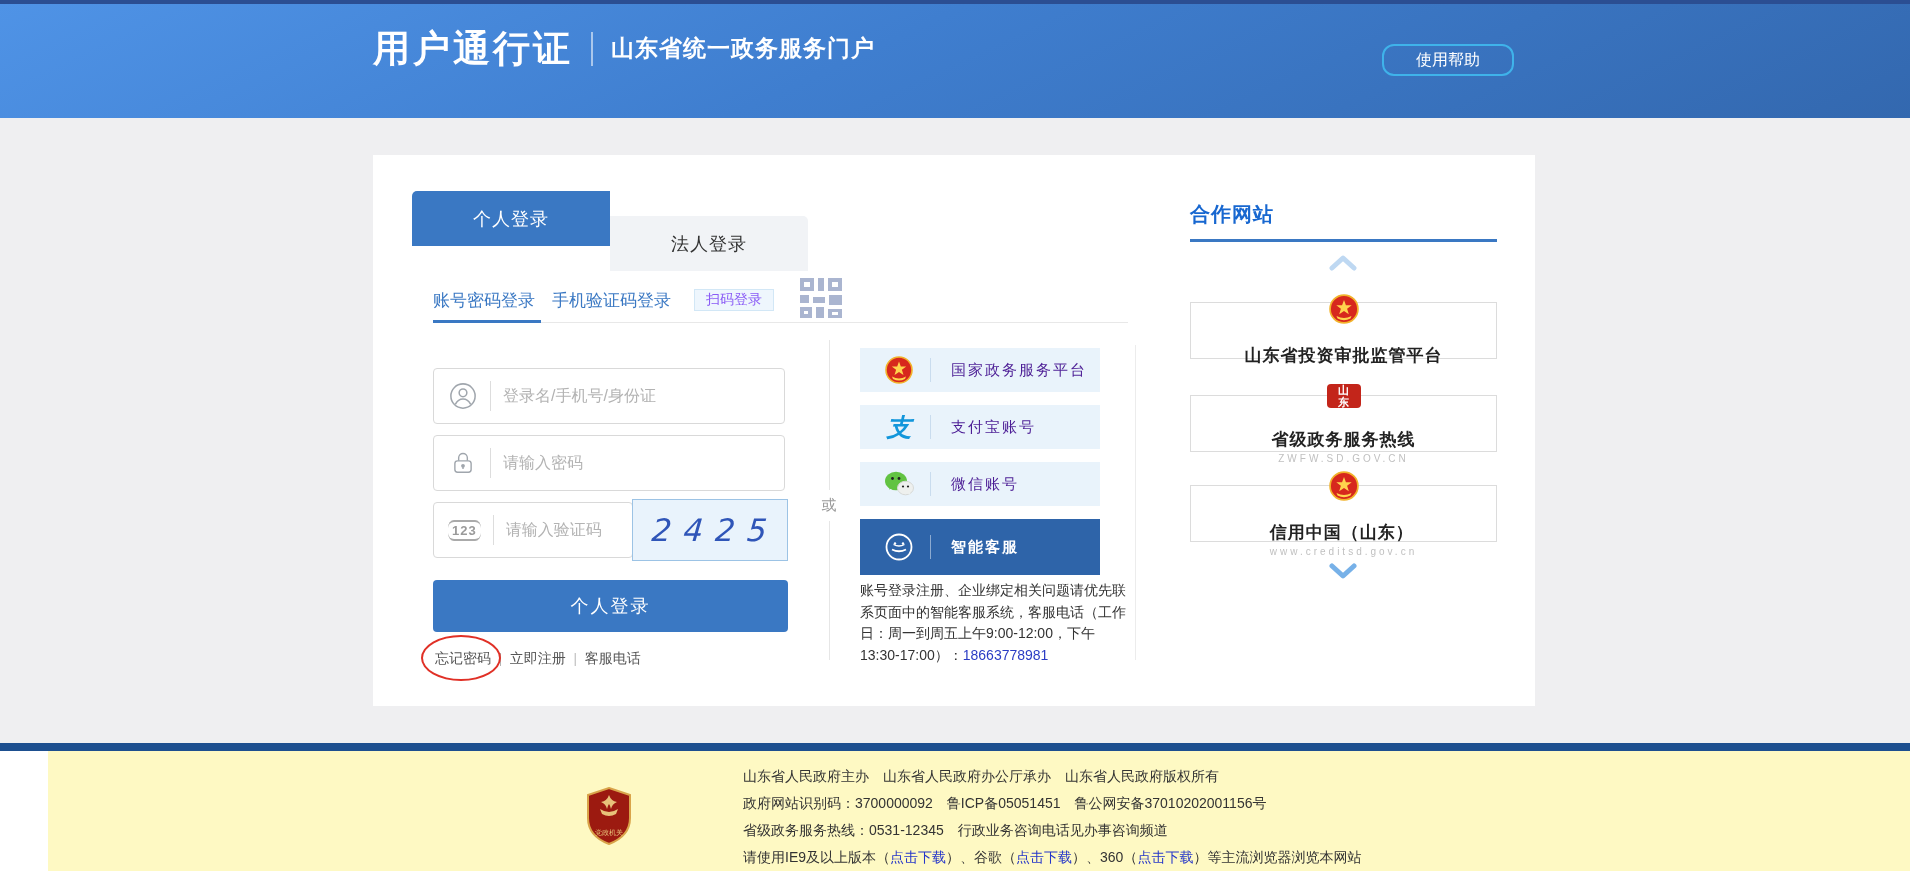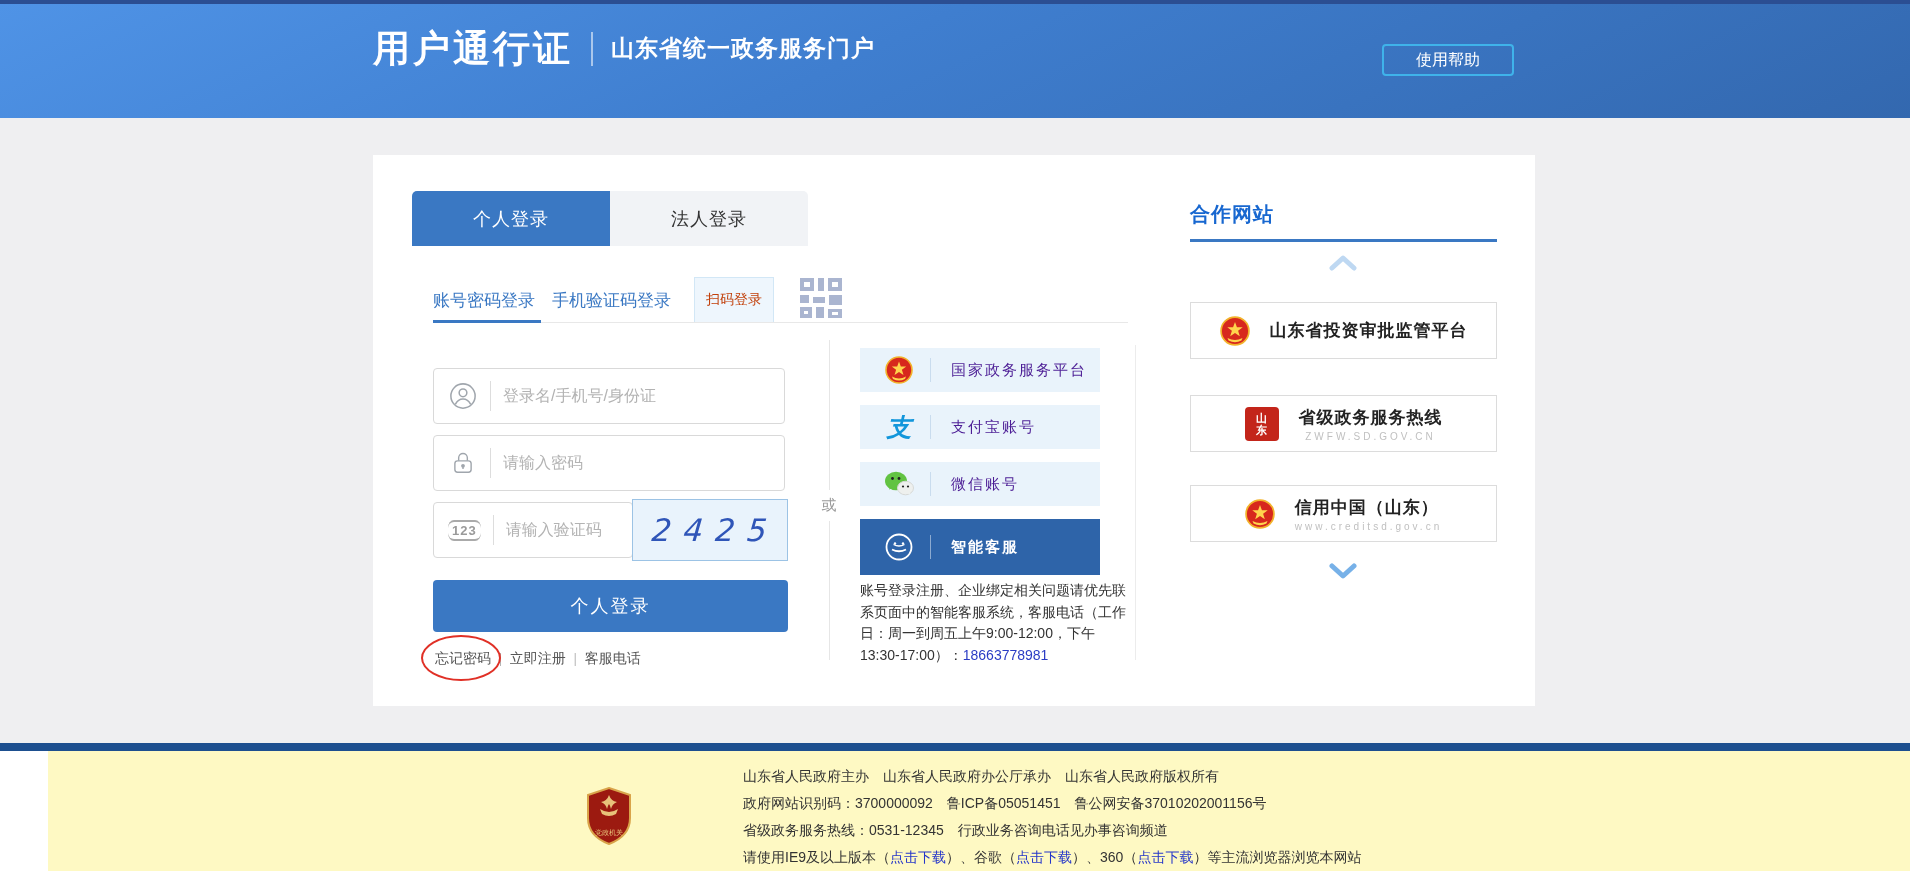--- a/index.html
+++ b/index.html
@@ -9,38 +9,38 @@
 
   
   .header { position:absolute; top:0; left:0; width:100%; height:118px;
     border-top:4px solid #2b4e92;
     background:linear-gradient(155deg,#4f93e6 0%,#3f7ecf 45%,#3368af 100%); }
   .brand { position:absolute; left:373px; top:0; height:89px; display:flex; align-items:center; }
   .brand-title { font-size:37px; font-weight:bold; color:#fff; letter-spacing:3px; }
   .brand-sep { width:2px; height:34px; background:rgba(255,255,255,.55); margin:0 18px; }
   .brand-sub { font-size:23px; font-weight:bold; color:#fff; letter-spacing:1px; }
   .help-btn { position:absolute; left:1382px; top:40px; width:132px; height:32px;
-    border:2px solid #3fb3ea; border-radius:4px; background:transparent; color:#fff;
+    border:2px solid #3fb3ea; border-radius:12px; background:transparent; color:#fff;
     font-size:16px; display:flex; align-items:center; justify-content:center; cursor:pointer; }
 
   .content-bg { position:absolute; top:118px; left:0; width:100%; height:625px; background:#efeff1; }
 
   
   .card { position:absolute; left:373px; top:155px; width:1162px; height:551px; background:#fff; }
 
   .tabs { position:absolute; left:39px; top:36px; display:flex; }
   .tab { width:198px; height:55px; font-size:18px; display:flex; align-items:center;
          justify-content:center; cursor:pointer; letter-spacing:1px; }
   .tab.active { background:var(--accent,#3a78c3); color:#fff; border-radius:5px 0 0 0; }
-  .tab.inactive { background:#f1f3f6; color:#333; border-radius:0 5px 0 0; }
+  .tab.inactive { background:#f1f3f6; color:#333; border-radius:0 5px 0 0;margin-top:25px; }
 
   .methods { position:absolute; left:60px; top:124px; height:42px; display:flex; align-items:center; }
   .method { font-size:17px; color:var(--accent,#3a78c3); margin-right:17px; cursor:pointer; }
-  .scan-btn { width:80px; height:46px; background:#eef6fd; border:1px solid #d2e7f6;
-    font-size:14px; color:#c2410c; display:flex; align-items:center; justify-content:center;
+  .scan-btn { width:80px; height:22px; background:#eef6fd; border:1px solid #d2e7f6;
+    font-size:14px; color:#8b5cf6; display:flex; align-items:center; justify-content:center;
     margin-left:6px; cursor:pointer; }
   .qr-icon { margin-left:26px; cursor:pointer; }
   .method-rule { position:absolute; left:60px; top:167px; width:695px; height:1px; background:#e8e8e8; }
   .method-active-bar { position:absolute; left:60px; top:165px; width:108px; height:3px;
     background:var(--accent,#3a78c3); }
 
   .input-box { position:absolute; height:56px; border:1px solid #d9d9d9; border-radius:4px;
     background:#fff; display:flex; align-items:center; padding-left:14px; }
   .input-user { left:60px; top:213px; width:352px; }
   .input-pass { left:60px; top:280px; width:352px; }
@@ -94,21 +94,21 @@
   
   .sb-title { position:absolute; left:817px; top:46px; font-size:20px; font-weight:bold;
     color:#1767d0; letter-spacing:1px; }
   .sb-underline { position:absolute; left:817px; top:84px; width:307px; height:3px;
     background:var(--accent,#3a78c3); }
   .chev { position:absolute; cursor:pointer; }
   .chev-up { left:956px; top:100px; }
   .chev-down { left:956px; top:408px; }
   .p-card { position:absolute; left:817px; width:307px; height:57px; background:#fff;
     border:1px solid #dcdcdc; display:flex; align-items:center; justify-content:center;
-    gap:20px; cursor:pointer; }
+    gap:20px; cursor:pointer;flex-direction:column; }
   .p-card1 { top:147px; } .p-card2 { top:240px; } .p-card3 { top:330px; }
   .p-label { font-size:17px; font-weight:bold; color:#222; letter-spacing:1px; }
   .p-sub { font-size:10px; color:#c0c0c0; letter-spacing:3px; text-align:center; margin-top:2px; }
   .seal { width:34px; height:34px; background:#c3251a; border-radius:4px; display:flex;
     flex-direction:column; align-items:center; justify-content:center; color:#fff;
     font-size:11px; font-weight:bold; line-height:12px; }
 
   
   .footer-bar { position:absolute; left:0; top:743px; width:100%; height:8px; background:#1d4f8f; }
   .footer { position:absolute; left:0; top:751px; width:100%; height:120px; background:#fef9c3;margin-left:48px; }

